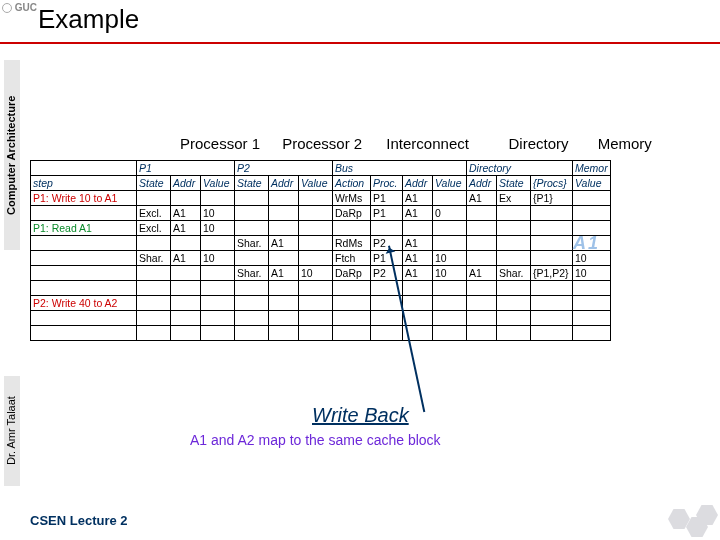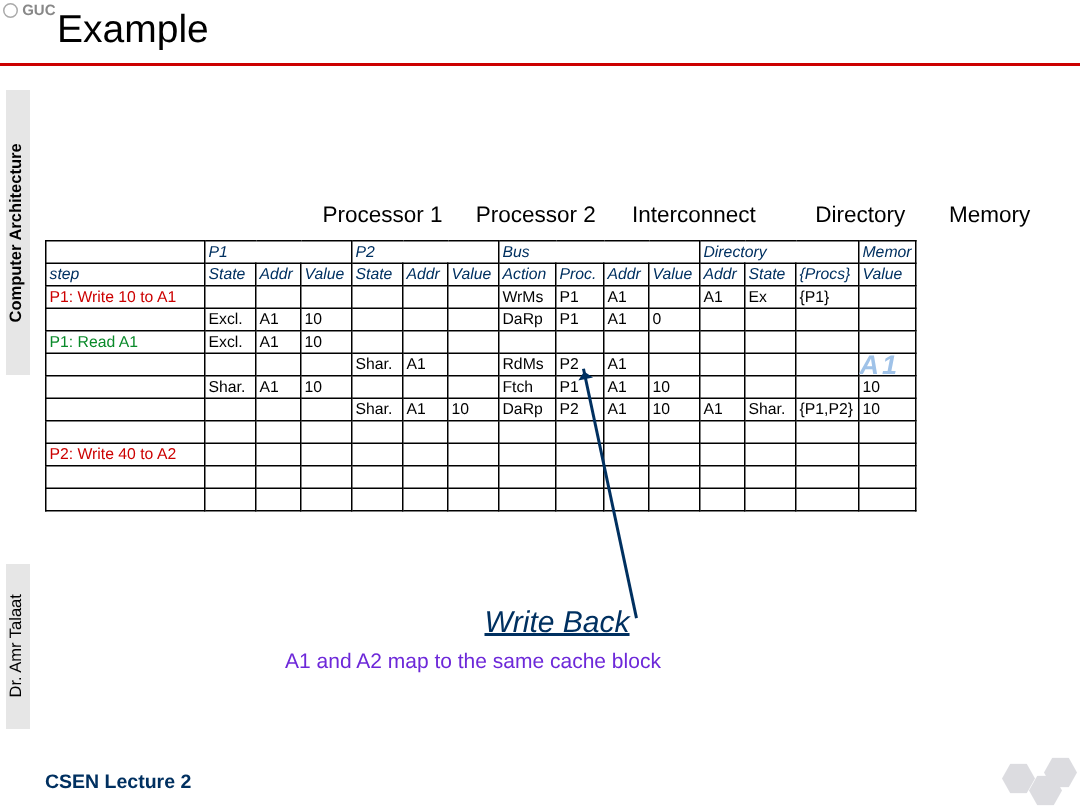--- a/index.html
+++ b/index.html
@@ -98,21 +98,20 @@
     clip-path: polygon(25% 5%, 75% 5%, 100% 50%, 75% 95%, 25% 95%, 0% 50%);
   }
 
   
   .col-labels {
     position: absolute;
     top: 135px;
     left: 180px;
     font-size: 15px;
     color: #000;
-    margin-left: 35px;
   }
   .col-labels span { display: inline-block; }
 
   
   .tbl {
     position: absolute;
     top: 160px;
     left: 30px;
     border-collapse: collapse;
     font-size: 10.5px;
@@ -152,21 +151,21 @@
   .arrow::before {
     content: "";
     position: absolute;
     top: -3px; left: -4px;
     border: 5px solid transparent;
     border-bottom-color: #003060;
   }
   .wb {
     position: absolute;
     top: 404px;
-    left: 323px;
+    left: 312px;
     font-size: 20px;
     font-style: italic;
     color: #003060;
     text-decoration: underline;
   }
   .wb-note {
     position: absolute;
     top: 432px;
     left: 190px;
     font-size: 14px;

